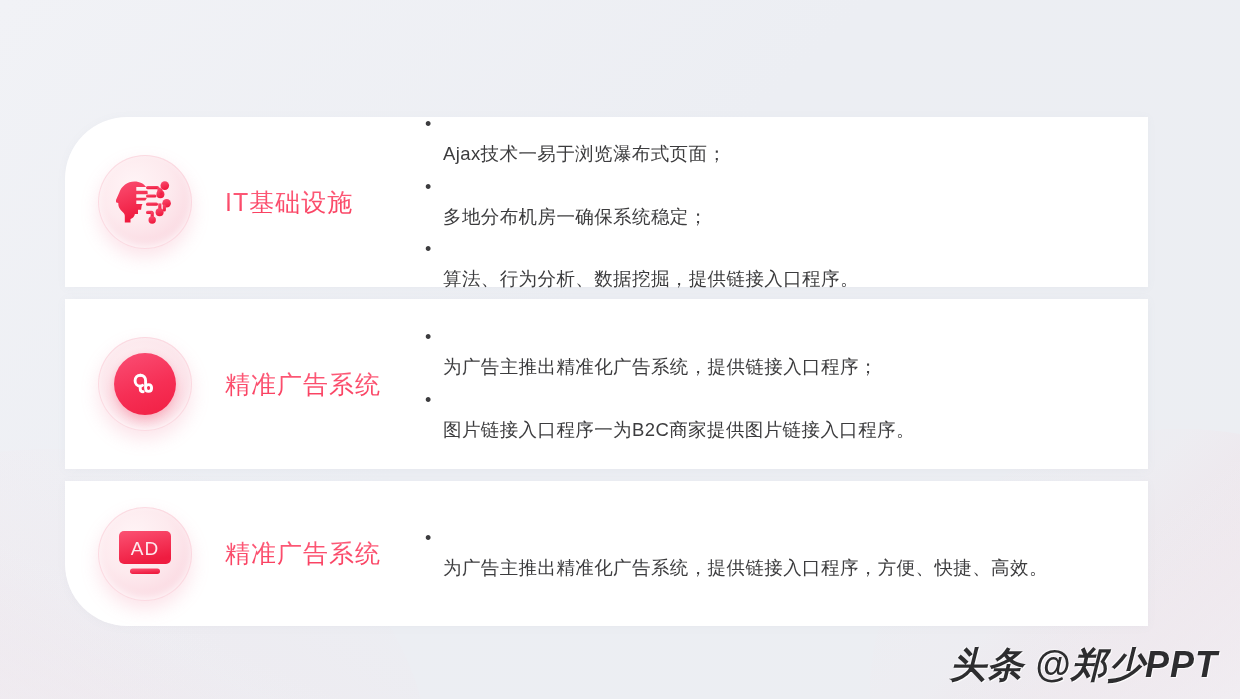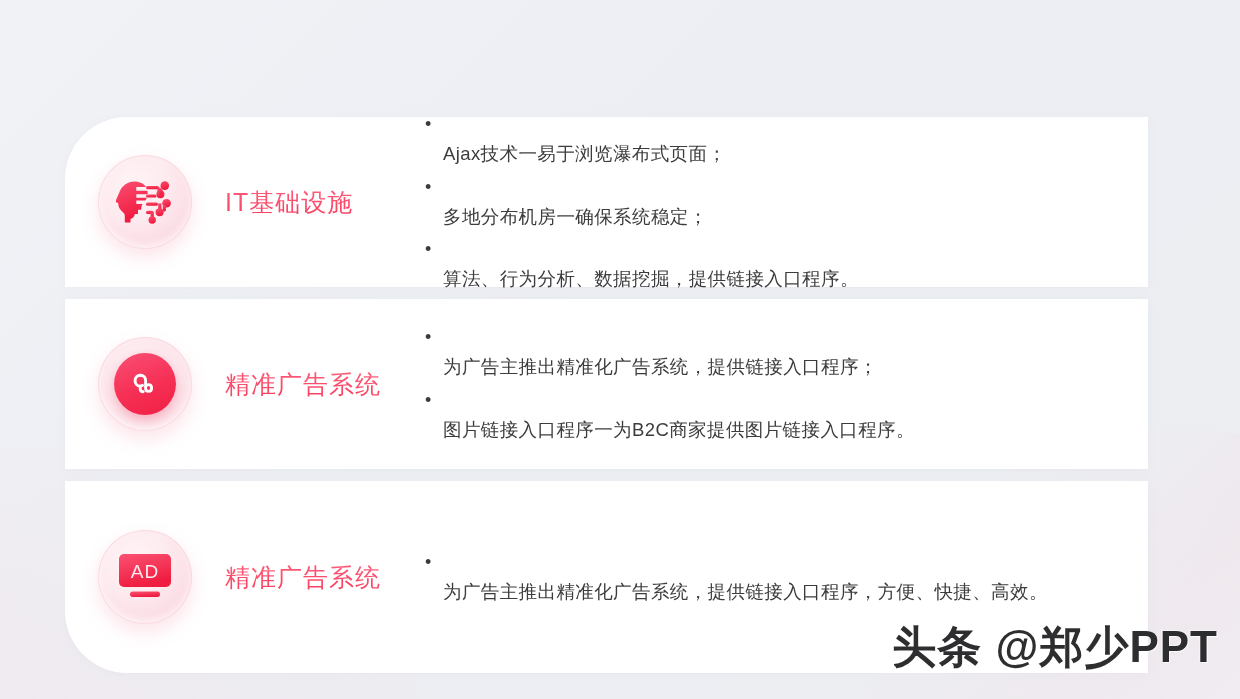--- a/index.html
+++ b/index.html
@@ -88,21 +88,21 @@
     position: relative;
     display: flex;
     align-items: center;
     background: #ffffff;
     height: 170px;
     margin-bottom: 12px;
     box-shadow: 0 1px 10px rgba(120,130,160,0.05);
   }
   .card:last-child { margin-bottom: 0; }
   .card.first  { border-top-left-radius: 62px; }
-  .card.last   { border-bottom-left-radius: 62px; height: 192px; }
+  .card.last   { border-bottom-left-radius: 62px; height: 145px; }
 
   
   .icon-wrap {
     position: relative;
     width: 160px;
     min-width: 160px;
     height: 170px;
     display: flex;
     align-items: center;
     justify-content: center;
@@ -171,28 +171,29 @@
   }
   .bullet-text {
     flex: 1;
     margin-top: 30px;
   }
 
   
   .watermark {
     position: absolute;
     right: 22px;
-    bottom: 22px;
-    font-size: 44px;
+    bottom: 9px;
+    font-size: 36px;
     font-weight: 700;
     color: #1d1d1f;
     letter-spacing: 1px;
     white-space: nowrap;
     text-shadow: 1px 1px 0 rgba(255,255,255,0.9), -1px -1px 0 rgba(255,255,255,0.55);
     opacity: 0.92;
+    font-style: italic;
   }
 </style>
 </head>
 <body>
 
 <div class="slide">
 
   <div class="deco-bl"></div>
   <div class="deco-bl2"></div>
   <div class="deco-br"></div>

